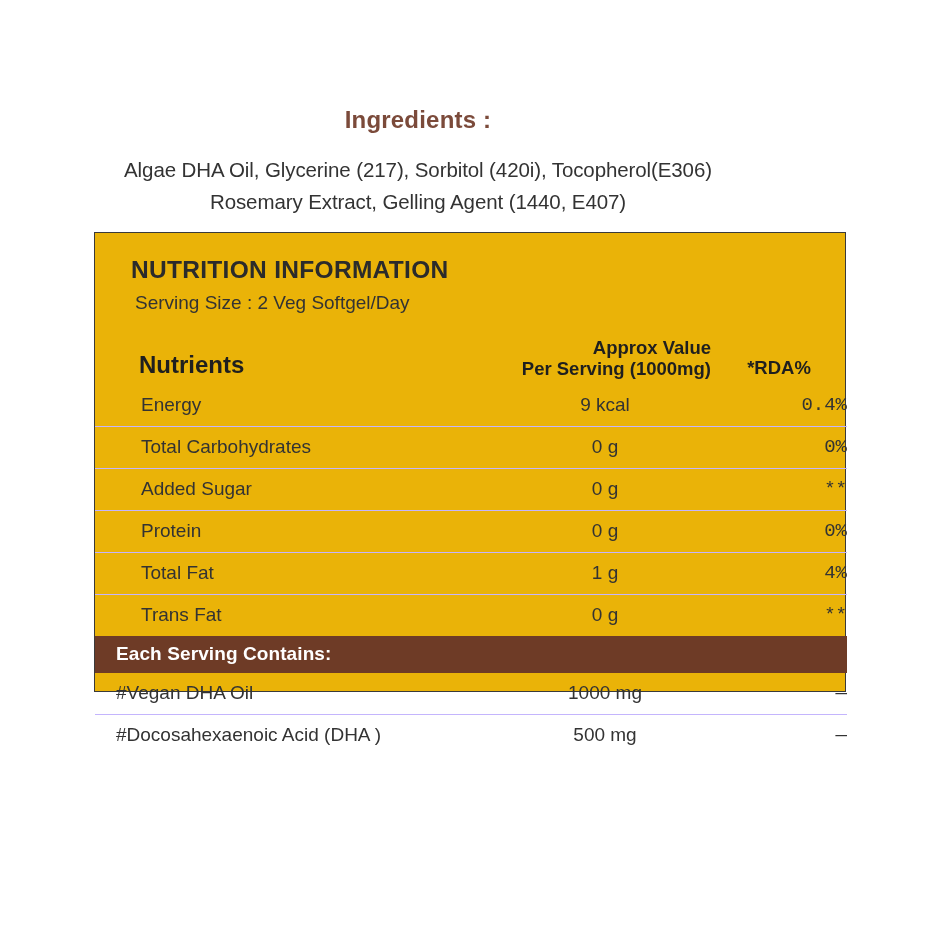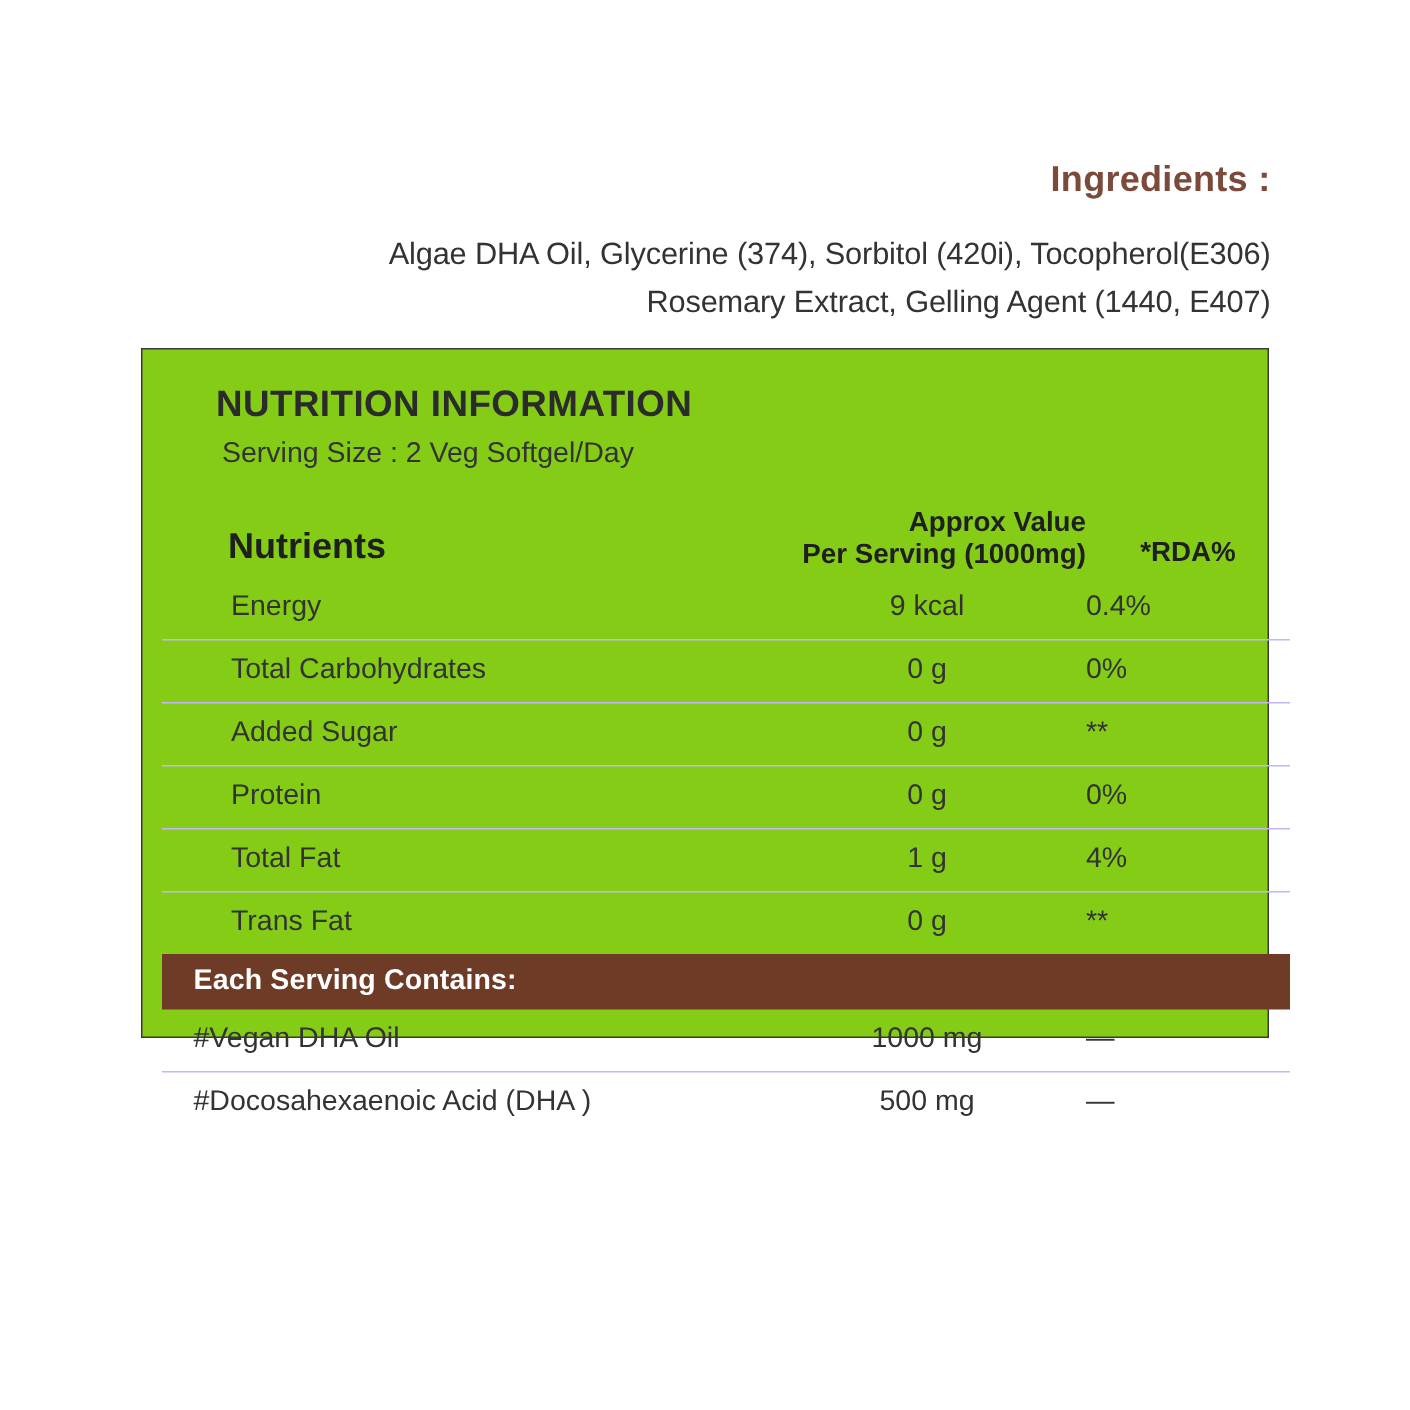--- a/index.html
+++ b/index.html
@@ -12,24 +12,24 @@
     height: 940px;
     font-family: "Liberation Sans", sans-serif;
     color: #2d2d2d;
     position: relative;
     overflow: hidden;
   }
 
   
   .ingredients-block {
     position: absolute;
-    left: 11px;
+    left: 0;
     top: 108px;
     width: 836px;
-    text-align: right;
+    text-align: center;
   }
   .ingredients-title {
     font-size: 24px;
     font-weight: bold;
     color: #7b4a3a;
     letter-spacing: 0.2px;
     margin: 0 0 22px 0;
     line-height: 1;
   }
   .ingredients-line {
@@ -41,22 +41,21 @@
 
   
   .nutrition-box {
     position: absolute;
     left: 94px;
     top: 232px;
     width: 752px;
     height: 460px;
     border: 1.5px solid #3a3a3a;
     box-sizing: border-box;
-    background: #84cc16;
-    padding-left: 13px;
+    background: #eab308;
   }
 
   .nut-header {
     padding: 24px 0 0 0;
   }
   .nut-title {
     font-size: 24.5px;
     font-weight: bold;
     color: #2b2b2b;
     letter-spacing: 0.3px;
@@ -123,21 +122,22 @@
     text-align: left;
     padding-left: 46px;
   }
   .nut-row.flush .d-name {
     padding-left: 21px;
   }
   .nut-row .d-val {
     text-align: center;
   }
   .nut-row .d-rda {
-    text-align: left;
+    text-align: right;
+    font-family: Liberation Mono, monospace;
   }
   .nut-row.sep td {
     border-top: 1px solid #c4b5fd;
   }
 
   
   .banner-row td {
     background: #6e3b26;
     color: #ffffff;
     font-size: 19px;
@@ -145,21 +145,21 @@
     height: 37px;
     padding-left: 21px;
     letter-spacing: 0.1px;
   }
 </style>
 </head>
 <body>
 
 <div class="ingredients-block">
   <div class="ingredients-title">Ingredients :</div>
-  <div class="ingredients-line">Algae DHA Oil, Glycerine (374), Sorbitol (420i), Tocopherol(E306)</div>
+  <div class="ingredients-line">Algae DHA Oil, Glycerine (217), Sorbitol (420i), Tocopherol(E306)</div>
   <div class="ingredients-line">Rosemary Extract, Gelling Agent (1440, E407)</div>
 </div>
 
 <div class="nutrition-box">
 
   <div class="nut-header">
     <div class="nut-title">NUTRITION INFORMATION</div>
     <div class="serving-size">Serving Size : 2 Veg Softgel/Day</div>
   </div>
 

